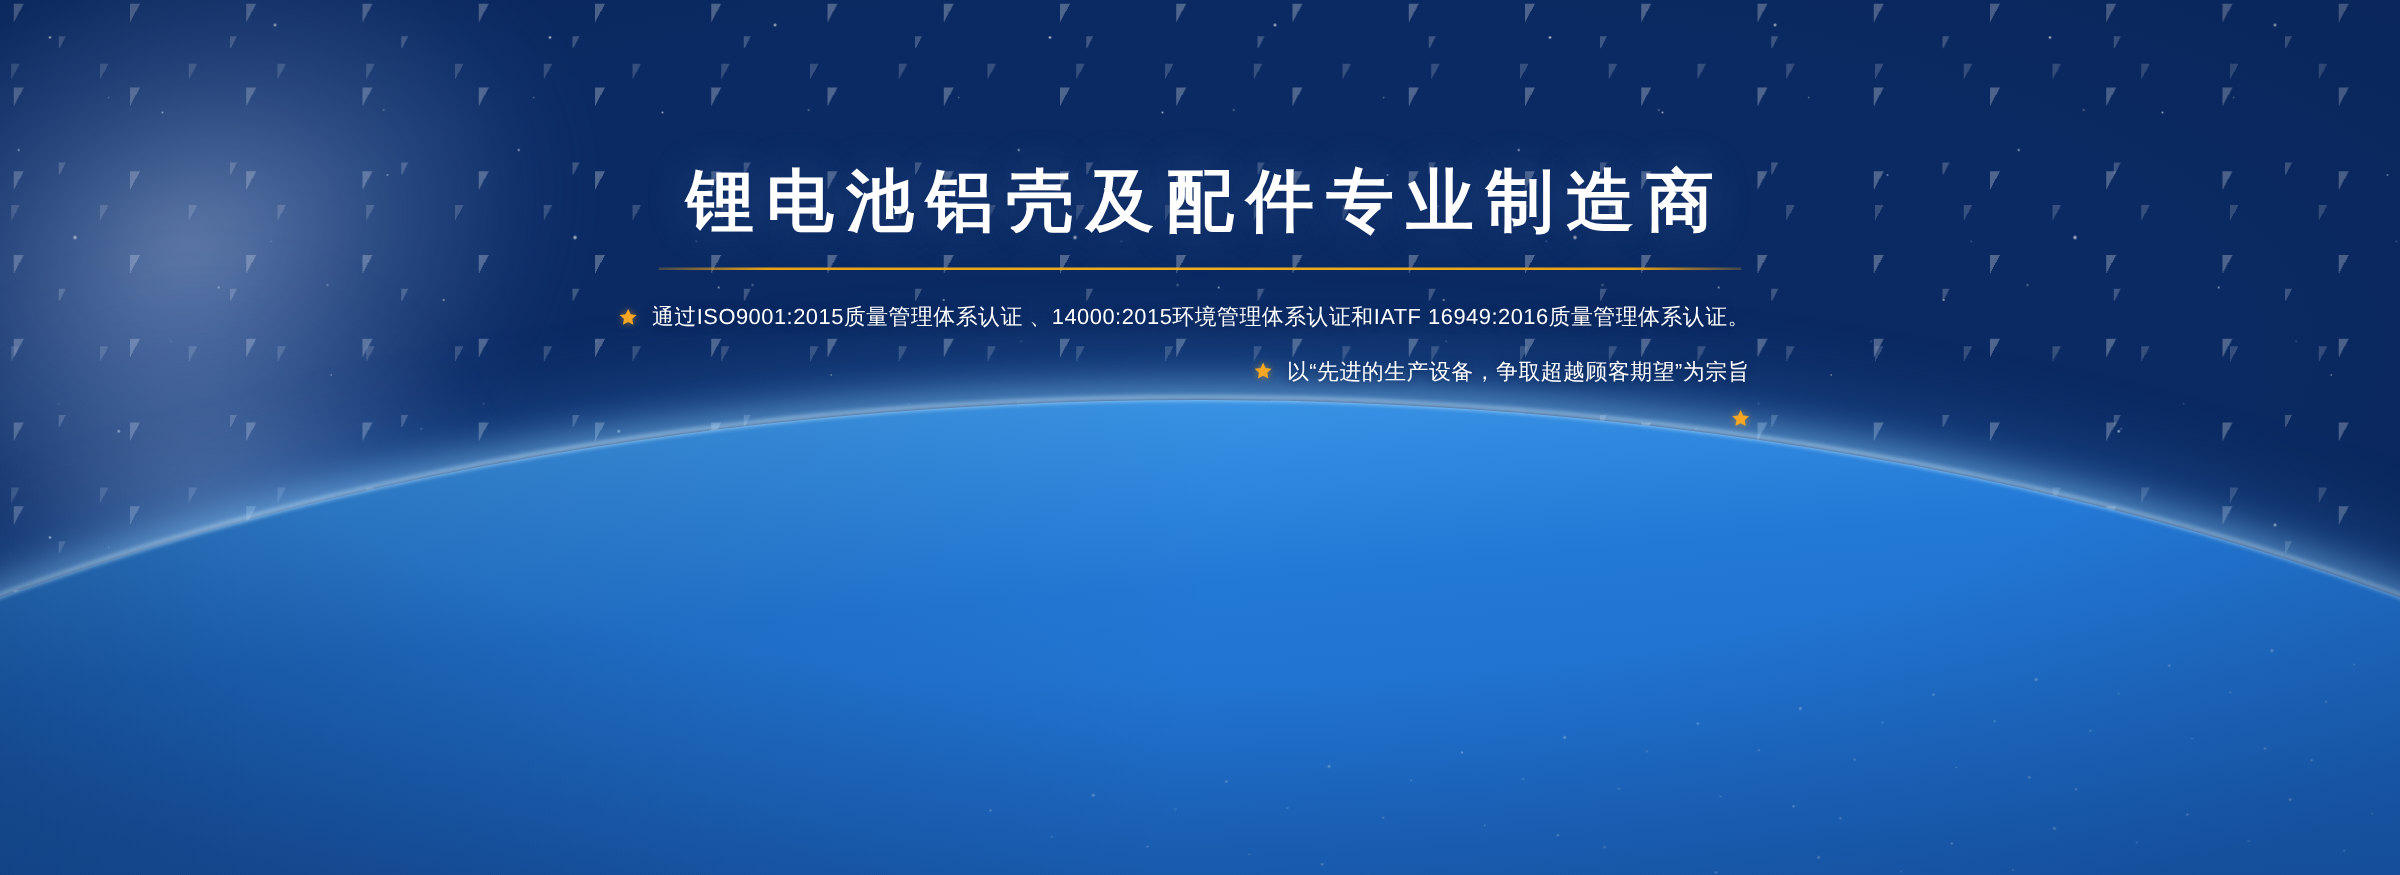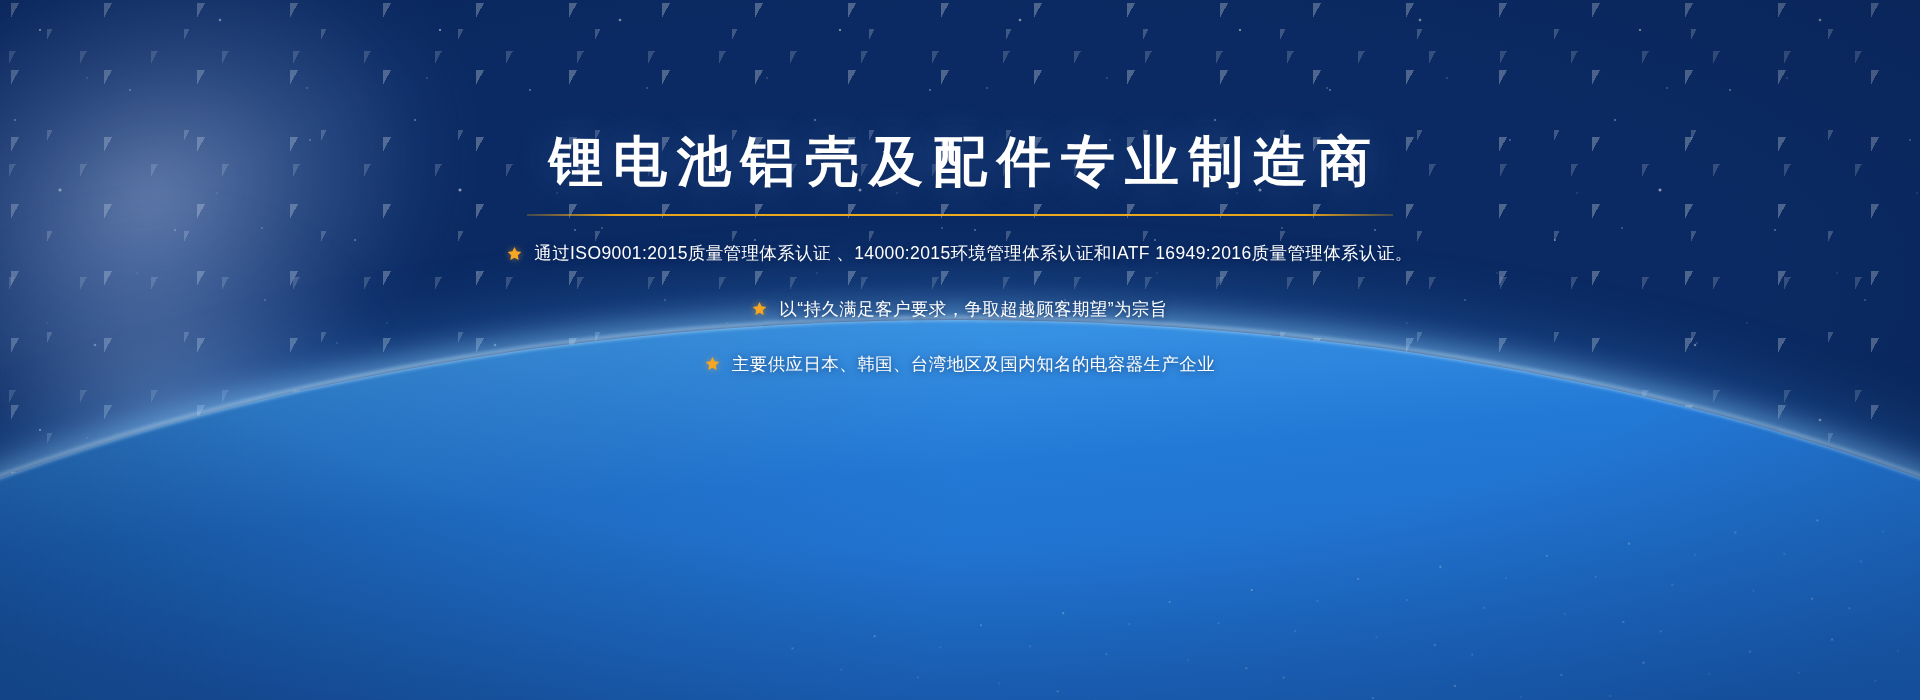--- a/index.html
+++ b/index.html
@@ -183,22 +183,23 @@
     width:866px;
     height:2px;
     margin-top:24px;
     margin-bottom:24px;
     background:linear-gradient(90deg, rgba(232,163,23,.25) 0%, #e8a317 10%, #f0ad22 50%, #e8a317 90%, rgba(232,163,23,.25) 100%);
   }
 
   .bullets {
     display:flex;
     flex-direction:column;
-    gap:29px;
+    gap:17px;
     width:880px;
+    align-items:flex-end;
   }
   .bullet {
     display:flex;
     align-items:center;
     justify-content:center;
     gap:12px;
     color:#ffffff;
     font-size:17.5px;
     line-height:1.5;
     letter-spacing:.4px;
@@ -265,28 +266,27 @@
         <span class="bullet-text">通过ISO9001:2015质量管理体系认证 、14000:2015环境管理体系认证和IATF 16949:2016质量管理体系认证。</span>
       </li>
 
 
       <li class="bullet">
         <span class="star-icon">
           <svg viewBox="0 0 24 24" aria-hidden="true">
               <polygon fill="currentColor" points="12,1.6 15.3,8.5 22.8,9.5 17.3,14.7 18.7,22.2 12,18.6 5.3,22.2 6.7,14.7 1.2,9.5 8.7,8.5"></polygon>
             </svg>
         </span>
-        <span class="bullet-text">以“持久满足客户要求，争取超越顾客期望”为宗旨</span>
+        <span class="bullet-text">以“先进的生产设备，争取超越顾客期望”为宗旨</span>
       </li>
 
 
       <li class="bullet">
         <span class="star-icon">
           <svg viewBox="0 0 24 24" aria-hidden="true">
               <polygon fill="currentColor" points="12,1.6 15.3,8.5 22.8,9.5 17.3,14.7 18.7,22.2 12,18.6 5.3,22.2 6.7,14.7 1.2,9.5 8.7,8.5"></polygon>
             </svg>
         </span>
-        <span class="bullet-text">主要供应日本、韩国、台湾地区及国内知名的电容器生产企业</span>
       </li>
 
     </ul>
   </div>
 </div>
 
 </body></html>

